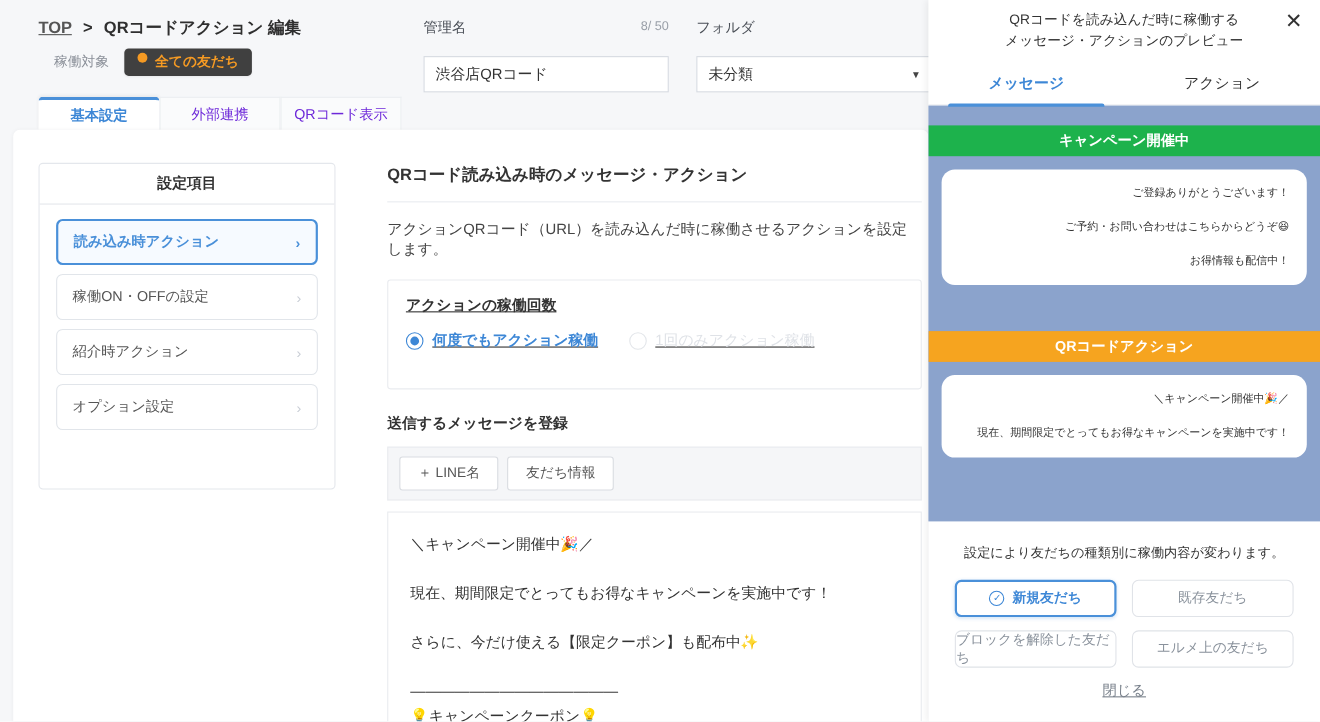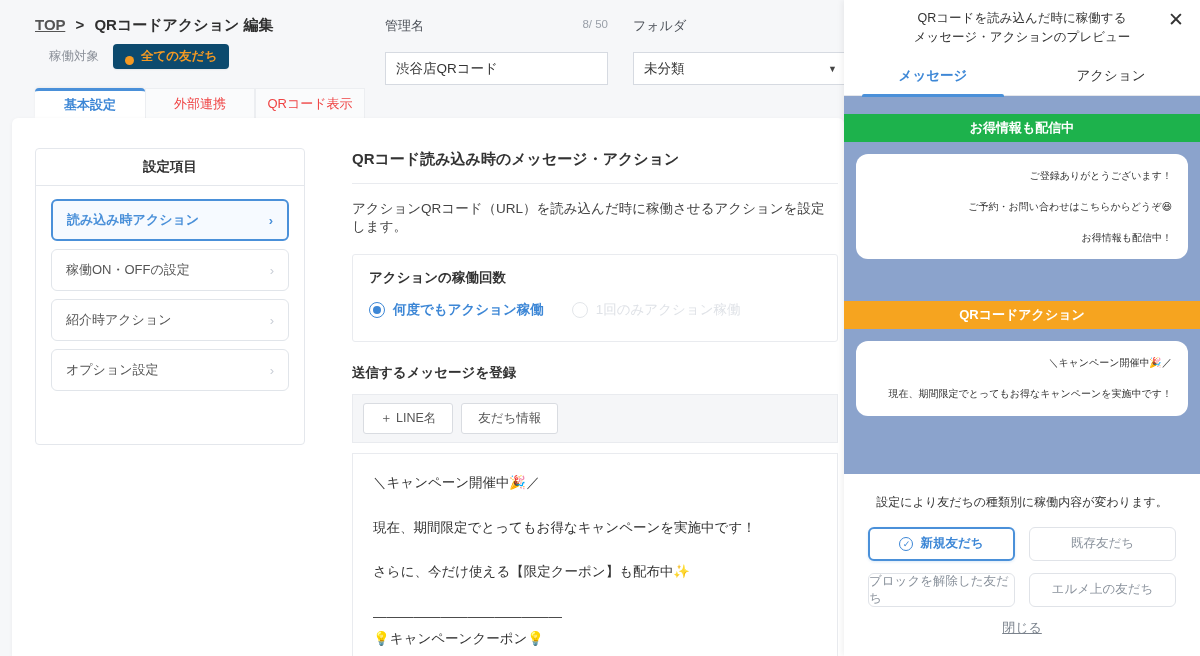--- a/index.html
+++ b/index.html
@@ -14,39 +14,39 @@
 
   
   .left-region { position:absolute; left:0; top:0; width:752px; height:656px; }
 
   .breadcrumb { position:absolute; left:35px; top:16px; font-size:15px; font-weight:bold; color:#2f2f2f; }
   .breadcrumb .bc-top { color:#555; text-decoration:underline; cursor:pointer; }
   .breadcrumb .bc-sep { margin:0 6px; color:#2f2f2f; }
 
   .target-row { position:absolute; left:49px; top:44px; display:flex; align-items:center; }
   .target-label { font-size:12.5px; color:#8a8f98; margin-right:14px; }
-  .target-badge { background:#0c4a6e; border-radius:4px; padding:4px 12px; display:flex; align-items:flex-end;
+  .target-badge { background:#404040; border-radius:4px; padding:4px 12px; display:flex; align-items:flex-start;
                   box-shadow:0 1px 2px rgba(0,0,0,0.06); }
   .target-badge .dot { width:9px; height:9px; border-radius:50%; background:#f59a23; margin-right:7px; }
   .target-badge .txt { font-size:12.5px; font-weight:bold; color:#f59a23; }
 
   .field-name { position:absolute; left:385px; top:16px; width:223px; }
   .field-folder { position:absolute; left:633px; top:16px; width:213px; }
   .field-label { font-size:13px; color:#4a4f57; }
   .field-counter { position:absolute; right:0; top:2px; font-size:11.5px; color:#9aa0a9; }
   .text-input, .select-box {
     margin-top:17px; width:100%; height:33px; background:#fff;
     border:1px solid #d6dae1; font-size:13.5px; color:#333;
     display:flex; align-items:center; padding:0 10px; position:relative;
   }
   .select-box .caret { position:absolute; right:8px; top:11px; font-size:9px; color:#444; }
 
   .tabs { position:absolute; left:35px; top:88px; display:flex; }
   .tab { width:110px; height:30px; display:flex; align-items:center; justify-content:center;
-         font-size:13px; color:#ef4444; background:#fafbfc; border:1px solid #eceef1; border-bottom:none;
+         font-size:13px; color:#6d28d9; background:#fafbfc; border:1px solid #eceef1; border-bottom:none;
          cursor:pointer; }
   .tab.active { background:#fff; color:#3d87d6; font-weight:bold;
                 border:none; border-top:3px solid #4a90d9; border-radius:4px 4px 0 0;
                 box-shadow:0 -1px 3px rgba(0,0,0,0.05); }
 
   .main-container { position:absolute; left:12px; top:118px; width:832px; height:538px;
                     background:#fff; border-radius:6px 6px 0 0; box-shadow:0 1px 4px rgba(0,0,0,0.05);
                     overflow:hidden; }
 
   
@@ -59,21 +59,21 @@
                    display:flex; align-items:center; justify-content:space-between; padding:0 14px;
                    font-size:13px; color:#555; background:#fff; cursor:pointer; }
   .settings-item .chev { color:#c9ced6; font-size:13px; }
   .settings-item.active { border:2px solid #4a90d9; background:#f6faff; color:#4a90d9; font-weight:bold; }
   .settings-item.active .chev { color:#4a90d9; font-weight:bold; }
 
   
   .main-col { position:absolute; left:340px; top:22px; right:6px; }
   .main-title { font-size:15px; font-weight:bold; color:#333; padding:10px 0 14px; border-bottom:1px solid #e9ebef; }
   .main-desc { font-size:13.5px; color:#444; margin:16px 0 18px; }
-  .action-count-box { border:1px solid #e9ebef; border-radius:3px; padding:14px 16px 22px; }
+  .action-count-box { border:1px solid #e9ebef; border-radius:3px; padding:14px 16px 34px;text-decoration:underline; }
   .action-count-title { font-size:13.5px; font-weight:bold; color:#333; }
   .radio-row { display:flex; align-items:center; margin-top:14px; }
   .radio { width:16px; height:16px; border-radius:50%; margin-right:8px; position:relative; }
   .radio.checked { border:1px solid #3d87d6; }
   .radio.checked::after { content:""; position:absolute; left:3px; top:3px; width:8px; height:8px;
                           border-radius:50%; background:#3d87d6; }
   .radio.disabled { border:1px solid #e3e6ea; background:#fff; }
   .radio-label-on { font-size:13.5px; color:#3d87d6; font-weight:bold; margin-right:28px; }
   .radio-label-off { font-size:13.5px; color:#dfe2e7; }
   .msg-section-title { font-size:13.5px; font-weight:bold; color:#333; margin-top:22px; }
@@ -219,21 +219,21 @@
   <div class="preview-header" style="white-space:pre-line;">QRコードを読み込んだ時に稼働する
 メッセージ・アクションのプレビュー</div>
   <div class="preview-close">✕</div>
 
   <div class="preview-tabs">
     <div class="preview-tab active">メッセージ</div>
     <div class="preview-tab">アクション</div>
   </div>
 
   <div class="chat-area">
-    <div class="chat-banner green">お得情報も配信中</div>
+    <div class="chat-banner green">キャンペーン開催中</div>
     <div class="chat-bubble">ご登録ありがとうございます！
 
 ご予約・お問い合わせはこちらからどうぞ😆
 
 お得情報も配信中！</div>
     <div class="chat-banner orange">QRコードアクション</div>
     <div class="chat-bubble">＼キャンペーン開催中🎉／
 
 現在、期間限定でとってもお得なキャンペーンを実施中です！</div>
   </div>

